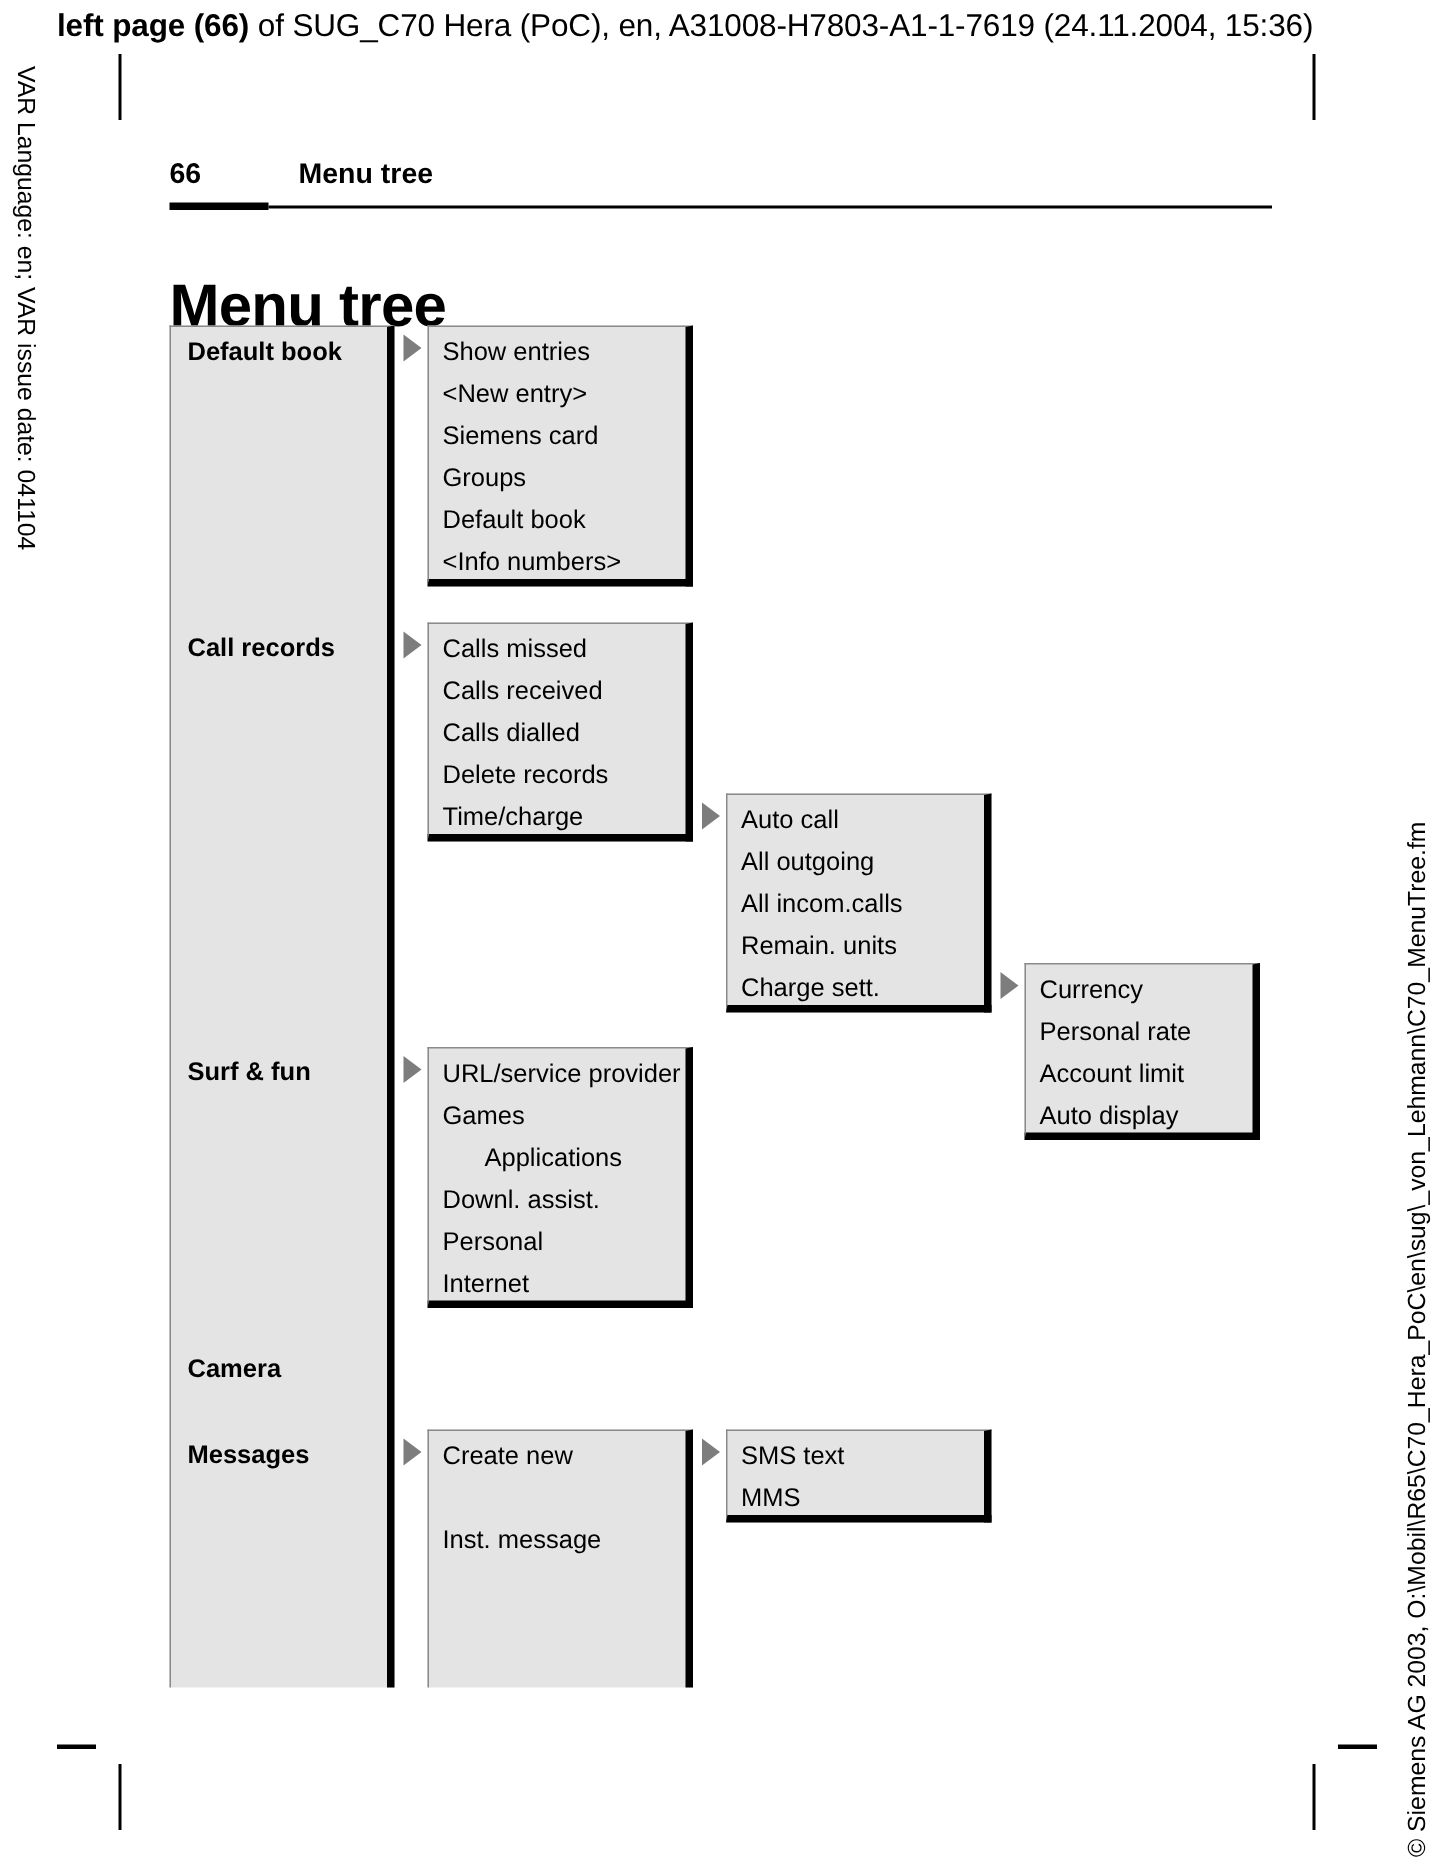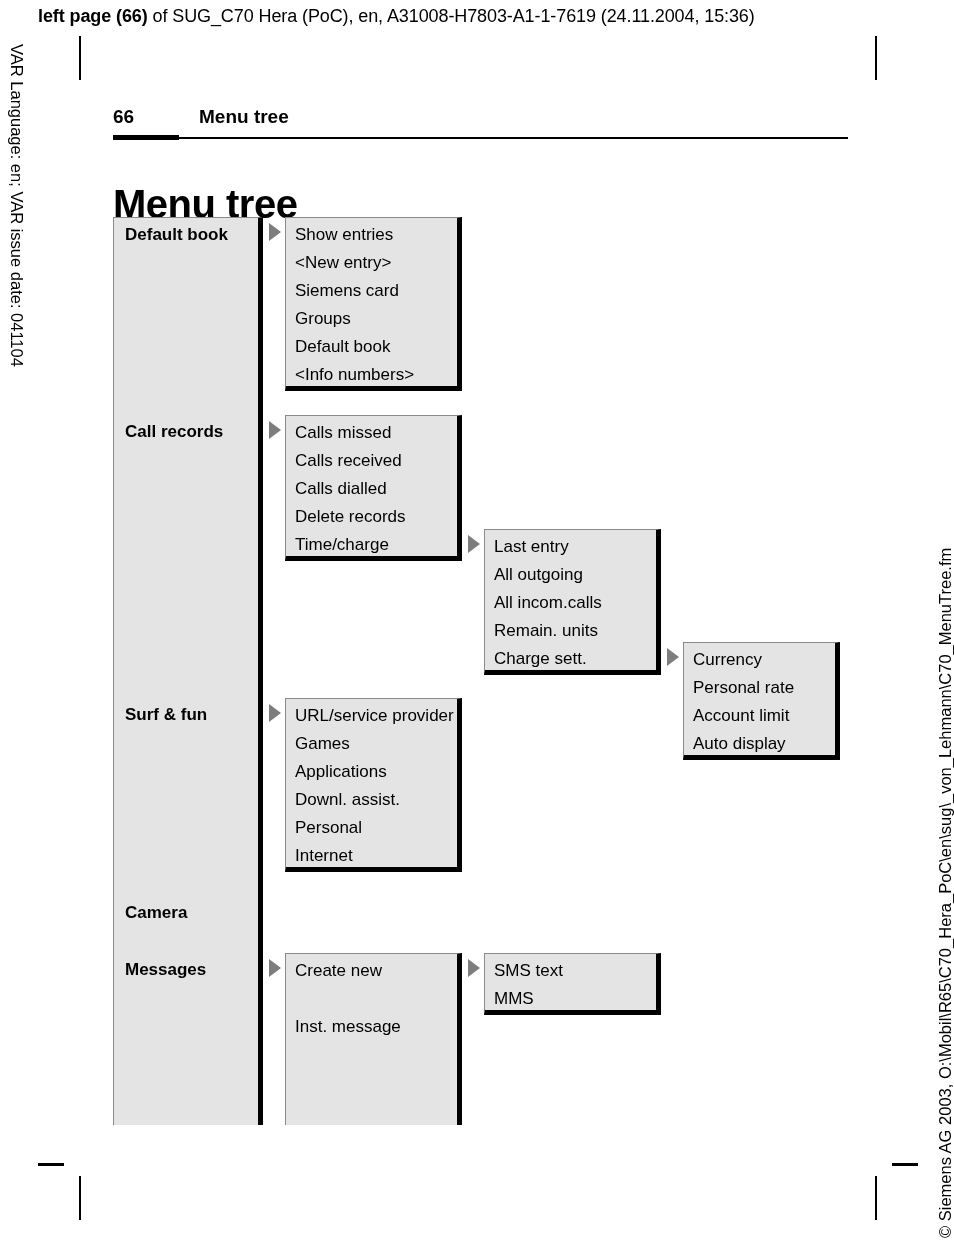--- a/index.html
+++ b/index.html
@@ -14,21 +14,21 @@
     overflow: hidden;
     font-family: "Liberation Sans", sans-serif;
     color: #000000;
   }
 
   
   #proof-header {
     position: absolute;
     left: 38px;
     top: 6px;
-    font-size: 18px;
+    font-size: 21px;
     letter-spacing: -0.1px;
     white-space: nowrap;
   }
   #proof-header .strong { font-weight: bold; }
 
   
   .crop-mark { position: absolute; background: #000; }
 
   
   .vside {
@@ -188,40 +188,40 @@
   <div class="mbox" style="left:285px; top:415px; width:177px; height:146px;">
     <div class="mrow lvl2" style="top:8px;">Calls missed</div>
     <div class="mrow lvl2" style="top:36px;">Calls received</div>
     <div class="mrow lvl2" style="top:64px;">Calls dialled</div>
     <div class="mrow lvl2" style="top:92px;">Delete records</div>
     <div class="mrow lvl2" style="top:120px;">Time/charge</div>
   </div>
 
   <div class="arrow" style="left:468px; top:535px;"></div>
   <div class="mbox" style="left:484px; top:529px; width:177px; height:146px;">
-    <div class="mrow lvl2" style="top:8px;">Last entry</div>
+    <div class="mrow lvl2" style="top:8px;">Auto call</div>
     <div class="mrow lvl2" style="top:36px;">All outgoing</div>
     <div class="mrow lvl2" style="top:64px;">All incom.calls</div>
     <div class="mrow lvl2" style="top:92px;">Remain. units</div>
     <div class="mrow lvl2" style="top:120px;">Charge sett.</div>
   </div>
 
   <div class="arrow" style="left:667px; top:648px;"></div>
   <div class="mbox" style="left:683px; top:642px; width:157px; height:118px;text-align:right;">
     <div class="mrow lvl2" style="top:8px;">Currency</div>
     <div class="mrow lvl2" style="top:36px;">Personal rate</div>
     <div class="mrow lvl2" style="top:64px;">Account limit</div>
     <div class="mrow lvl2" style="top:92px;">Auto display</div>
   </div>
 
   <div class="arrow" style="left:269px; top:704px;"></div>
   <div class="mbox" style="left:285px; top:698px; width:177px; height:174px;padding-left:24px;">
     <div class="mrow lvl2" style="top:8px;">URL/service provider</div>
     <div class="mrow lvl2" style="top:36px;">Games</div>
-    <div class="mrow lvl2" style="top:64px;">Applications</div>
+    <div class="mrow lvl2" style="top:64px;margin-left:28px;">Applications</div>
     <div class="mrow lvl2" style="top:92px;">Downl. assist.</div>
     <div class="mrow lvl2" style="top:120px;">Personal</div>
     <div class="mrow lvl2" style="top:148px;">Internet</div>
   </div>
 
   <div class="arrow" style="left:269px; top:959px;"></div>
   <div class="mbox clipped" style="left:285px; top:953px; width:177px; height:172px;">
     <div class="mrow lvl2" style="top:8px;">Create new</div>
     <div class="mrow lvl2" style="top:64px;">Inst. message</div>
   </div>

